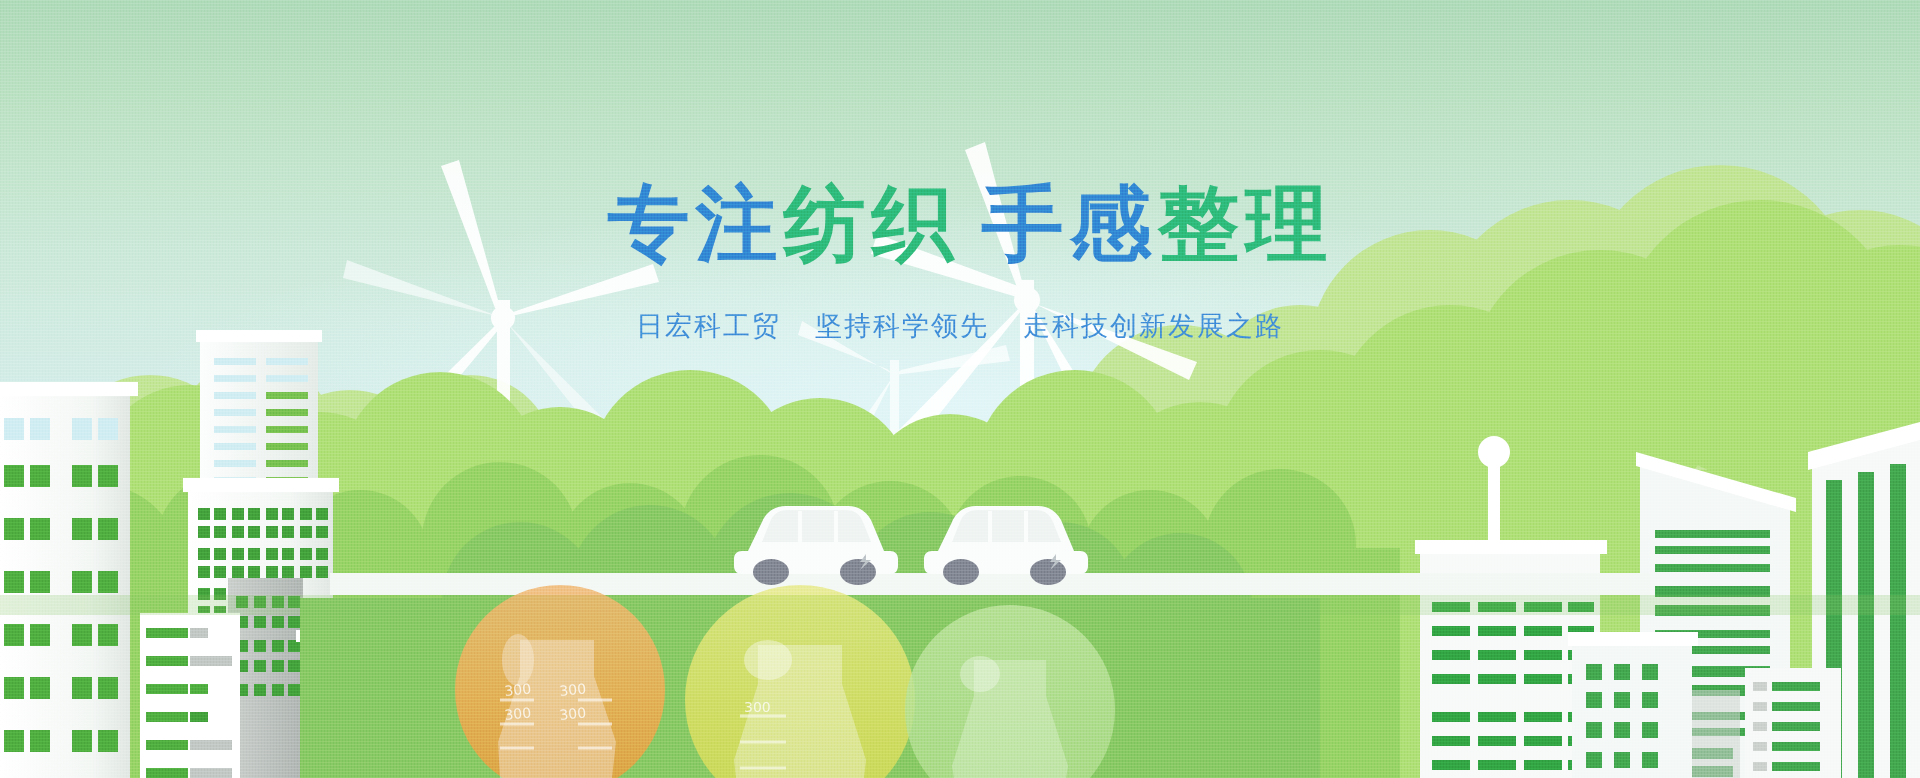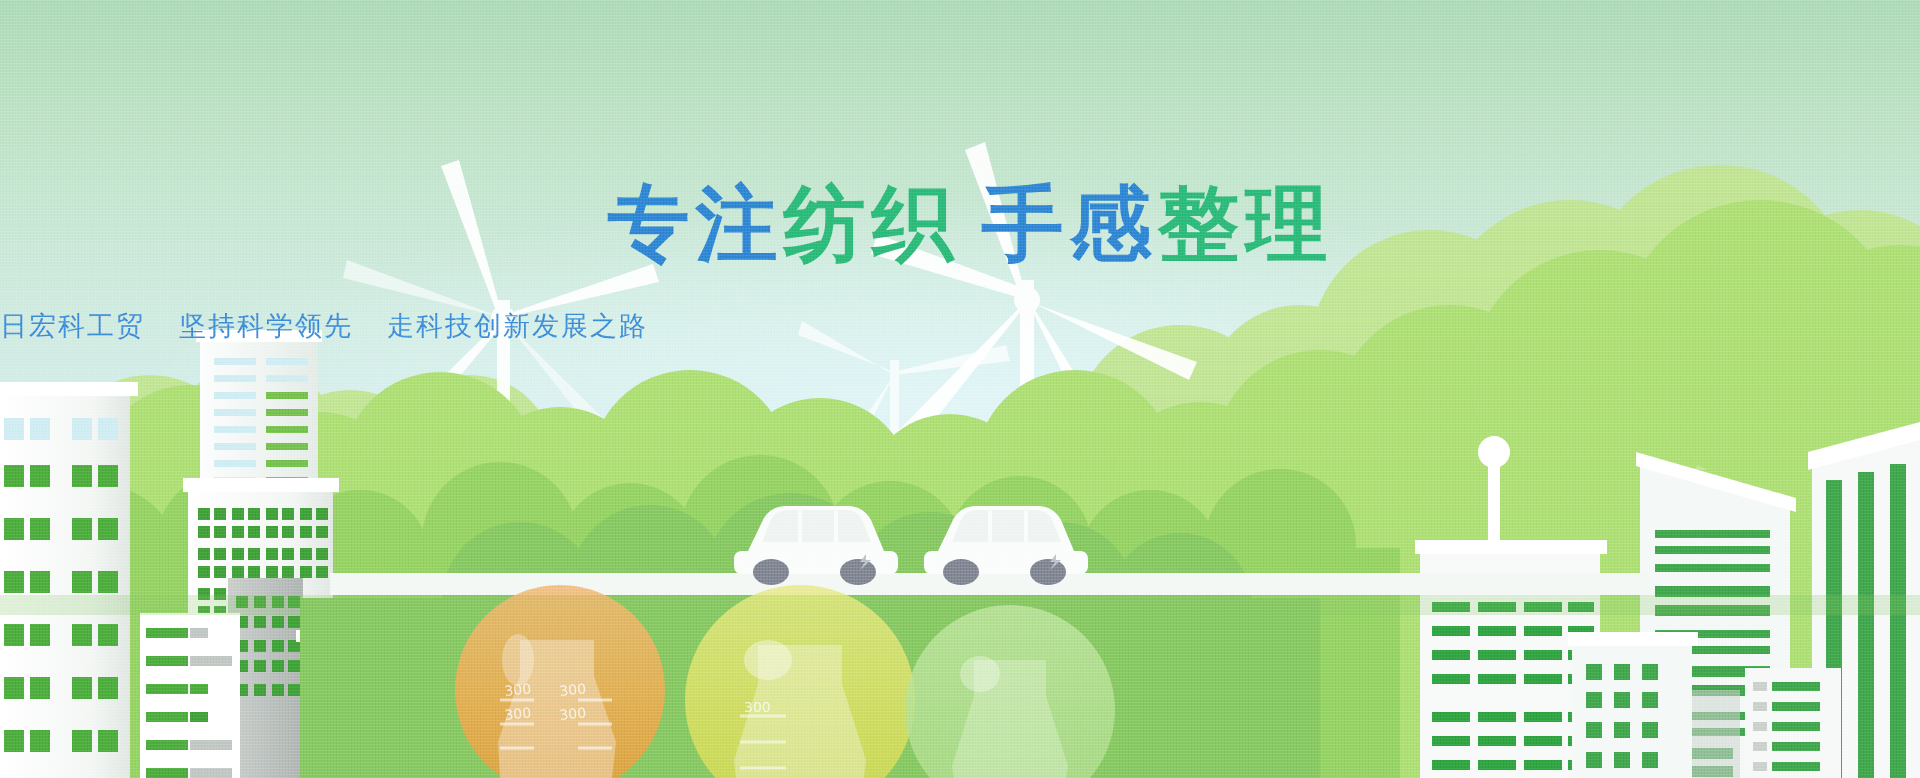--- a/index.html
+++ b/index.html
@@ -41,21 +41,21 @@
     font-family:"Liberation Sans","DejaVu Sans",sans-serif;
     z-index:40;
     padding-left:21px;
   }
   .t-blue{color:#2f7fd1;}
   .t-green{color:#2bb673;}
   .t-gap{display:inline-block;width:22px;}
 
   .subtitle{
     position:absolute;left:0;right:0;top:308px;
-    text-align:left;
+    text-align:center;
     font-size:27px;
     color:#3b86d6;
     letter-spacing:2px;
     white-space:nowrap;
     z-index:40;
   }
   .sub-gap{display:inline-block;width:34px;}
 
   
   .texture{

